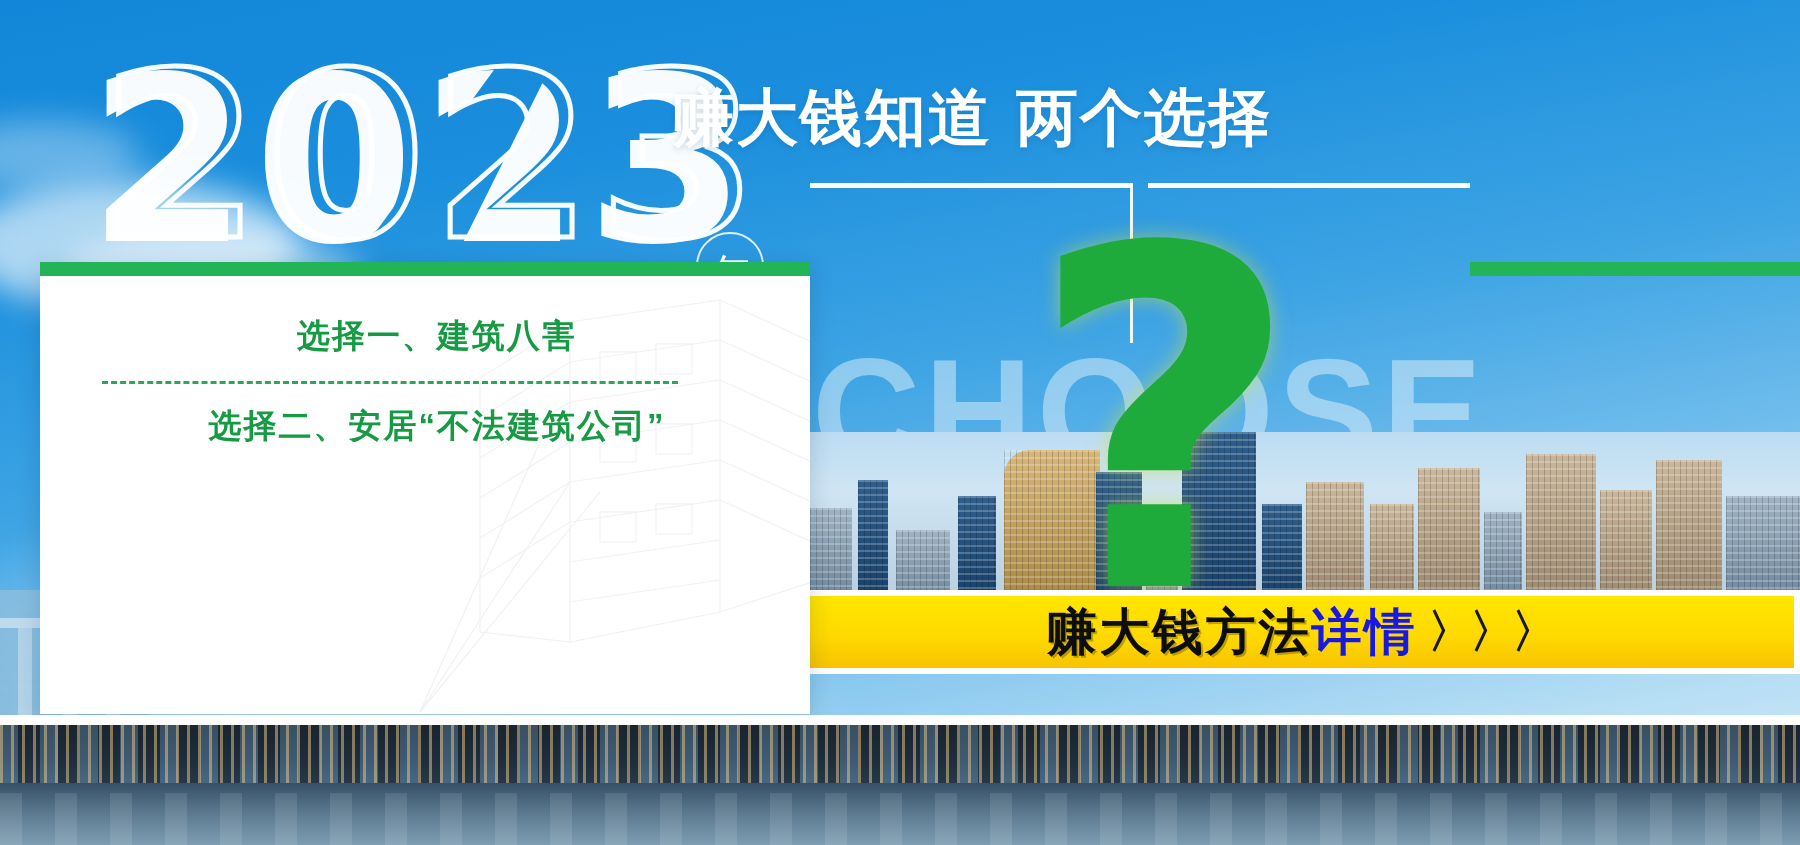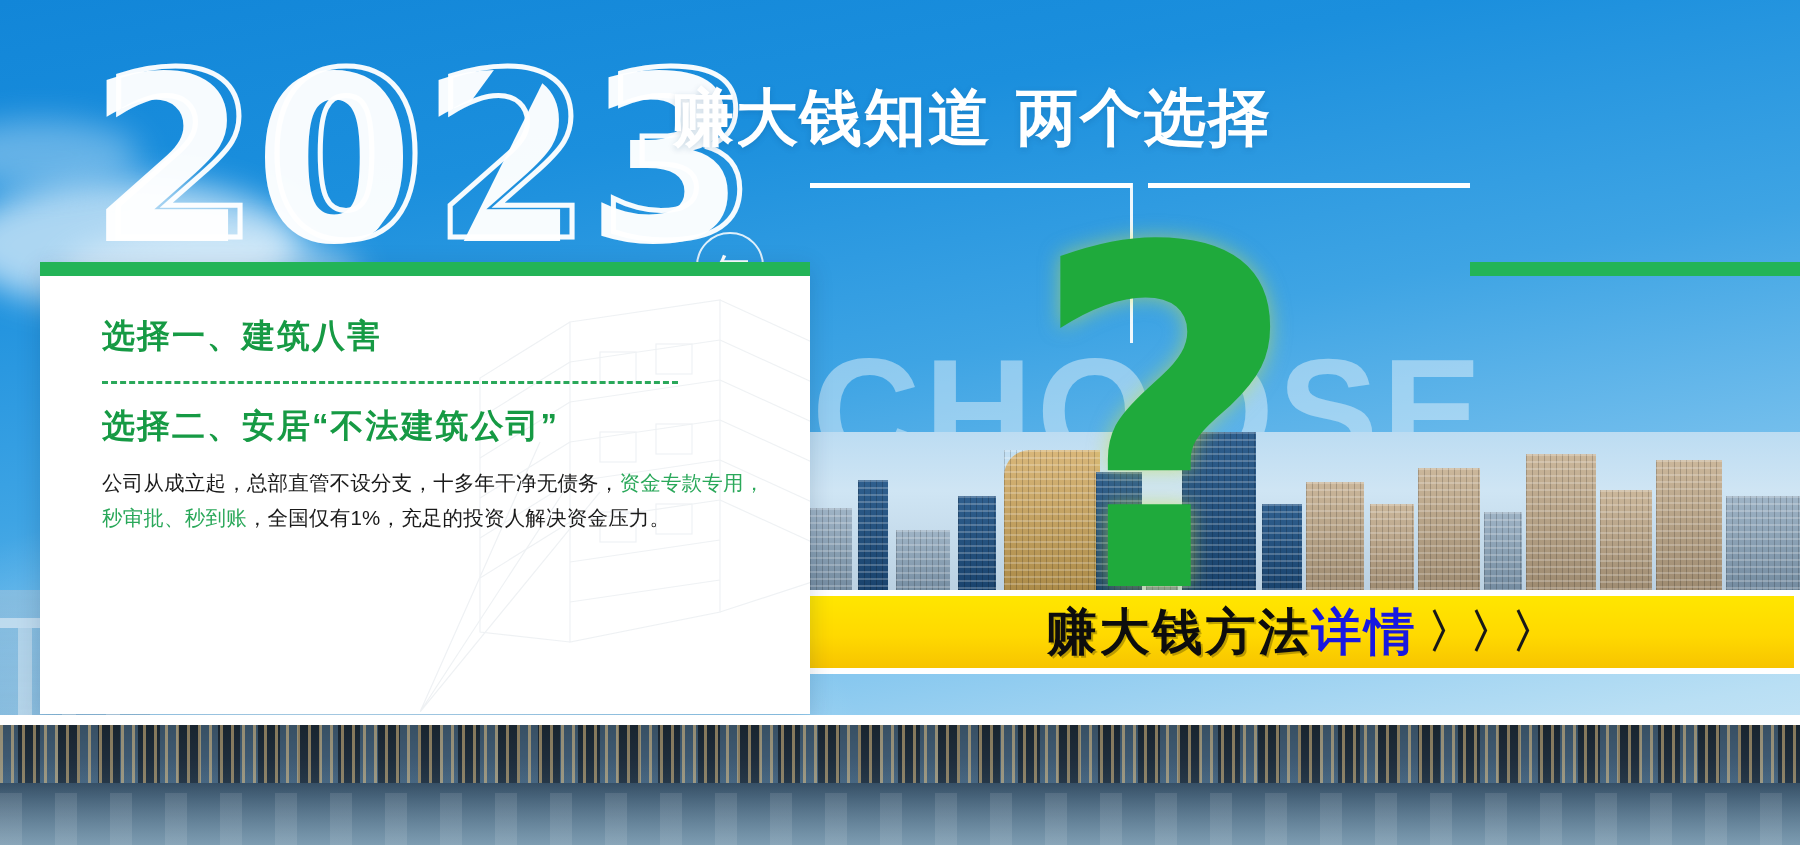--- a/index.html
+++ b/index.html
@@ -157,21 +157,21 @@
     position:absolute; left:40px; top:262px; width:770px; height:452px;
     background:#ffffff;
     box-shadow:0 6px 22px rgba(0,40,80,.18);
     overflow:hidden;
   }
   .card-top{ position:absolute; left:0; top:0; width:100%; height:14px; background:#23b457; }
   .blueprint{
     position:absolute; right:-30px; top:20px; width:420px; height:430px;
     opacity:.30;
   }
-  .card-body{ position:relative; padding:52px 38px 0 62px; }
+  .card-body{ position:relative; padding:52px 38px 0 62px;text-align:center; }
   .sec-title{
     color:#169a44; font-size:33px; font-weight:700; letter-spacing:2px; margin-bottom:16px;
   }
   .sec-text{
     color:#1a1a1a; font-size:20.5px; line-height:35px; letter-spacing:.2px;
     max-width:672px;
   }
   .g{ color:#2aa85a; }
   .divider{
     margin:22px 0 20px 0; height:0; border-top:3px dashed #2aa85a; width:576px;
@@ -309,21 +309,20 @@
       </g>
     </svg>
 
     <div class="card-body">
 
       <div class="sec-title">选择一、建筑八害</div>
 
       <div class="divider"></div>
 
       <div class="sec-title">选择二、安居“不法建筑公司”</div>
-      <div class="sec-text"><span>公司从成立起，总部直管不设分支，十多年干净无债务，</span><span class="g">资金专款专用，秒审批、秒到账</span><span>，全国仅有1%，充足的投资人解决资金压力。</span></div>
 
     </div>
   </div>
 
   <div class="white-base"></div>
   <div class="city-strip"></div>
   <div class="water-shine"></div>
 
 </div>
 

